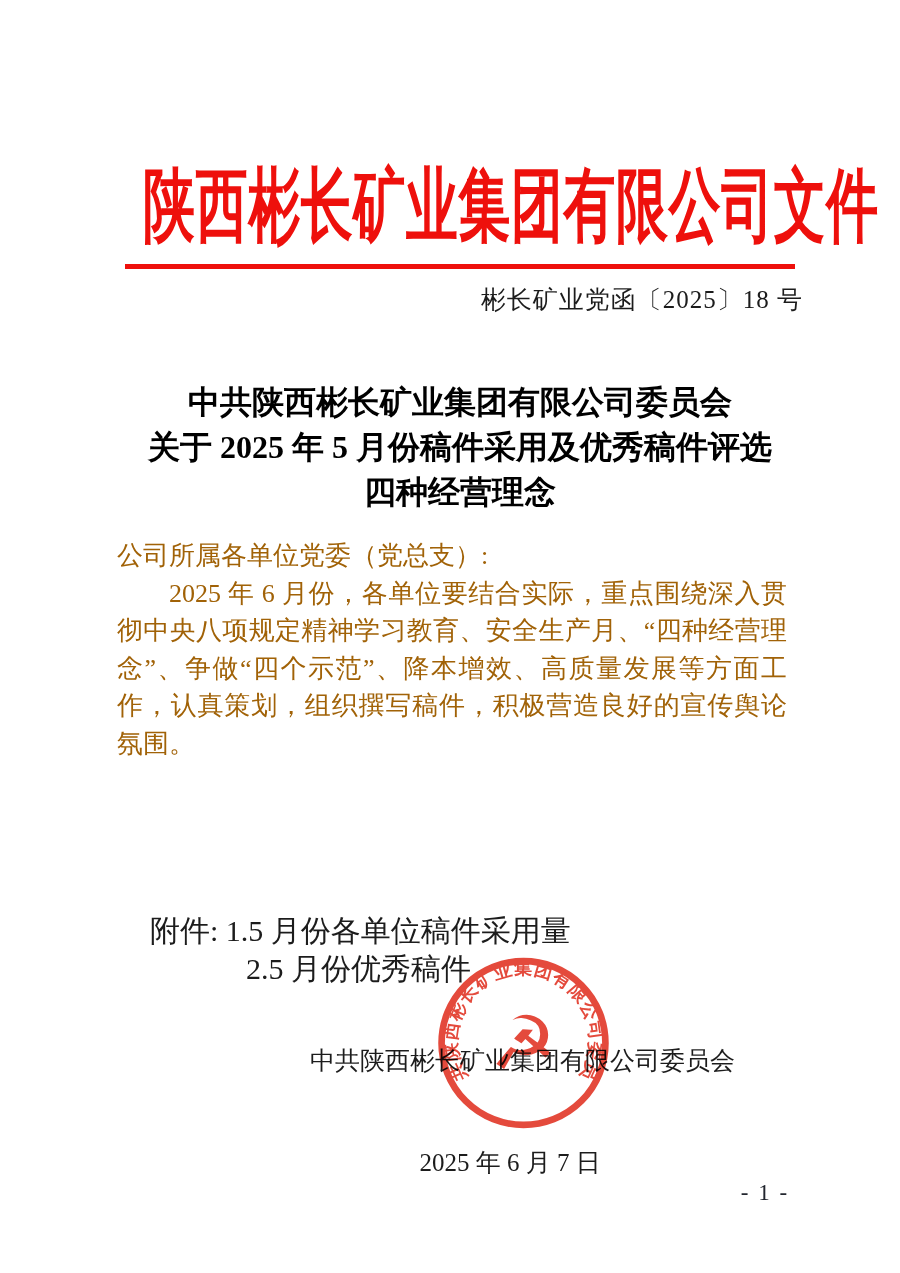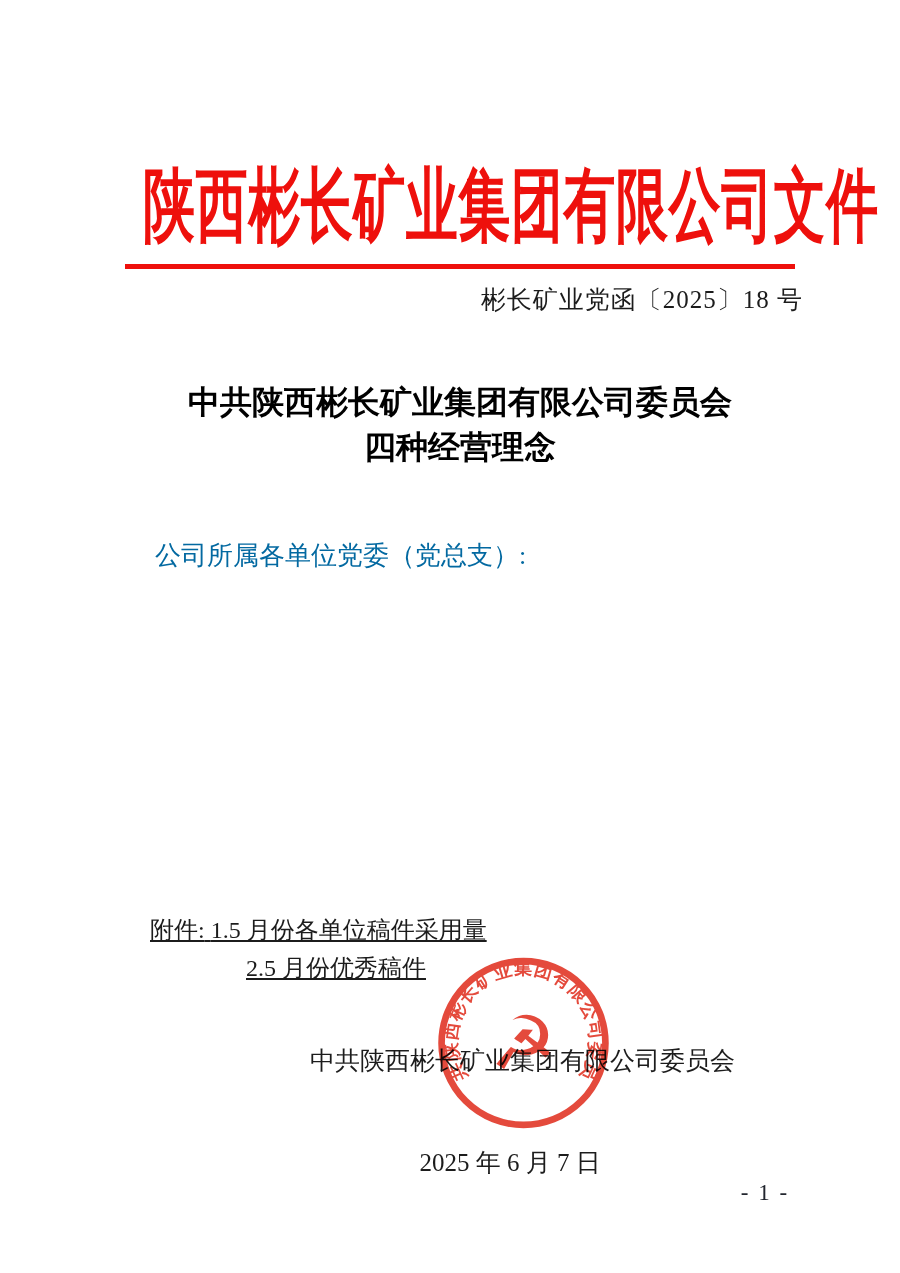--- a/index.html
+++ b/index.html
@@ -51,33 +51,31 @@
     line-height: 45px;
     color: #000;
   }
 
   
   .body-text {
     position: absolute; top: 537px; left: 117px; width: 670px;
     font-size: 26px;
     line-height: 37.5px;
     text-align: justify;
-    color: #0369a1;
-    margin-left: 38px;
+    color: #a16207;
   }
   .body-text p { margin: 0; text-indent: 2em; }
   .body-text .salutation { text-indent: 0; }
 
   
   .attachments {
     position: absolute; top: 912px; left: 150px;
-    font-size: 24px;
+    font-size: 30px;
     line-height: 37.5px;
     color: #1c1c1c;
-    text-decoration: underline;
   }
   .attach-row2 { padding-left: 96px; }
 
   
   .signer {
     position: absolute; top: 1044px; left: 310px; width: 400px;
     text-align: center;
     font-size: 25px;
     white-space: nowrap;
   }
@@ -125,25 +123,27 @@
   <div class="org-title-wrap">
     <div class="org-title">陕西彬长矿业集团有限公司文件</div>
   </div>
 
   <div class="red-rule"></div>
 
   <div class="doc-number">彬长矿业党函〔2025〕18 号</div>
 
   <div class="doc-title">
     <div>中共陕西彬长矿业集团有限公司委员会</div>
+    <div>关于 2025 年 5 月份稿件采用及优秀稿件评选</div>
     <div>四种经营理念</div>
   </div>
 
   <div class="body-text">
     <p class="salutation">公司所属各单位党委（党总支）:</p>
+    <p>2025 年 6 月份，各单位要结合实际，重点围绕深入贯彻中央八项规定精神学习教育、安全生产月、“四种经营理念”、争做“四个示范”、降本增效、高质量发展等方面工作，认真策划，组织撰写稿件，积极营造良好的宣传舆论氛围。</p>
   </div>
 
   <div class="attachments">
     <div class="attach-row1">
       <span>附件:</span>
       <span>1.5 月份各单位稿件采用量</span>
     </div>
     <div class="attach-row2">2.5 月份优秀稿件</div>
   </div>
 

